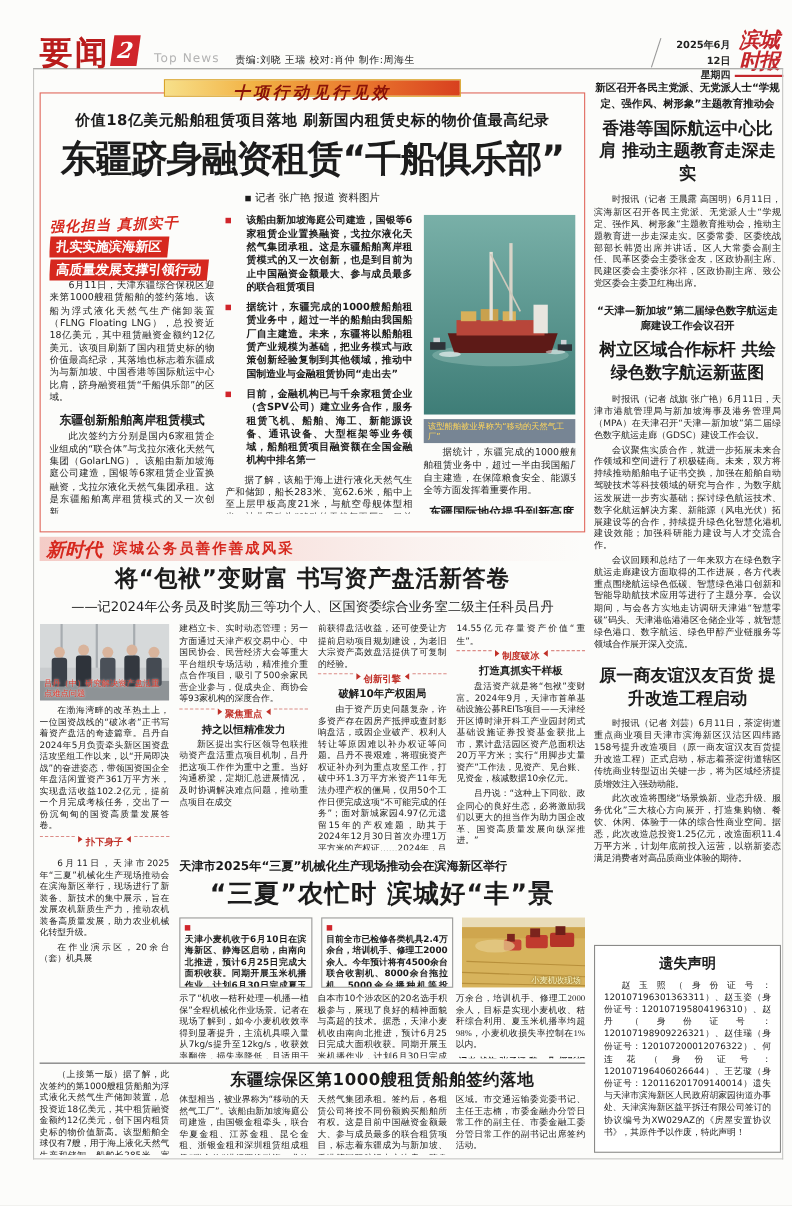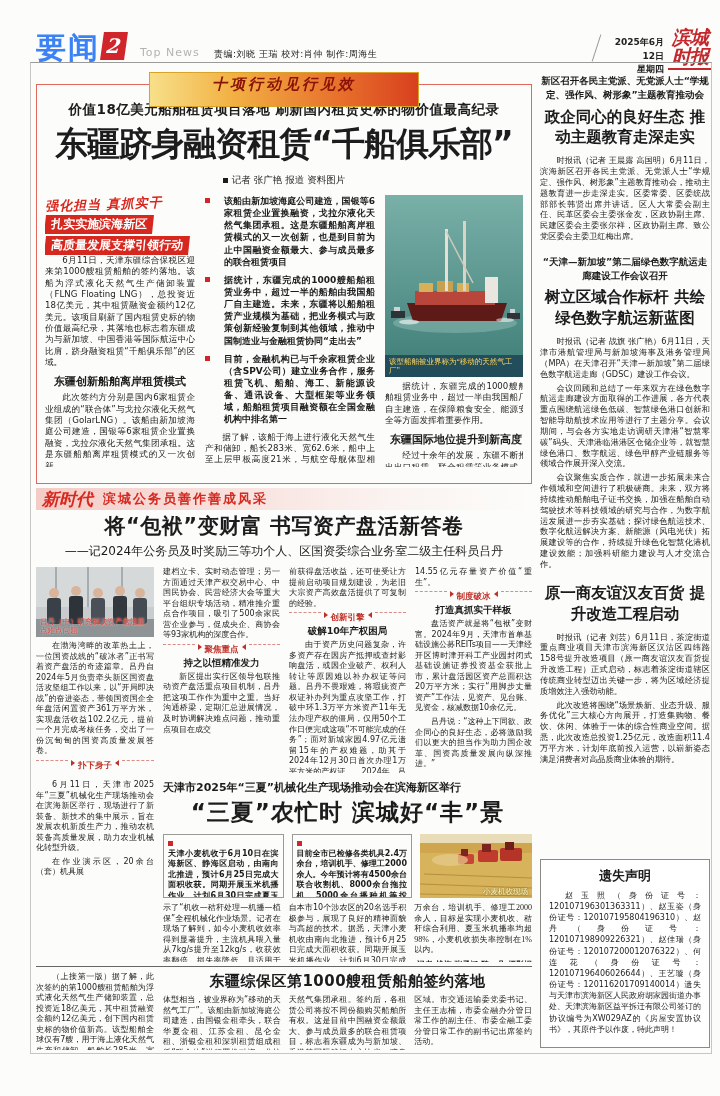--- a/index.html
+++ b/index.html
@@ -1,35 +1,35 @@
 <!DOCTYPE html>
 <html><head>
 <meta charset="utf-8">
 <style>
   html,body{margin:0;padding:0;background:#e9e9e7;}
   .page{position:relative;width:720px;height:1096px;background:#fcfcfa;margin:0 auto;
         font-family:"DejaVu Sans",sans-serif;color:#1c1c1c;overflow:hidden;}
   
-  .hd-section{position:absolute;left:36px;top:28px;font-size:30px;font-weight:900;color:#3b82f6;letter-spacing:2px;}
+  .hd-section{position:absolute;left:36px;top:28px;font-size:30px;font-weight:900;color:#b91c1c;letter-spacing:2px;}
   .hd-pagenum{position:absolute;left:102px;top:32px;width:24px;height:28px;background:#d0252b;color:#fff;
         font-family:"DejaVu Serif",serif;font-style:italic;font-weight:bold;font-size:20px;line-height:28px;
         text-align:center;transform:skewX(-8deg);}
   .hd-en{position:absolute;left:140px;top:46px;font-size:11px;color:#b3b3b3;letter-spacing:1px;}
   .hd-staff{position:absolute;left:214px;top:48px;font-size:9px;color:#222;letter-spacing:.5px;}
   .hd-slash{position:absolute;left:596px;top:34px;width:1px;height:28px;background:#999;transform:rotate(18deg);}
   .hd-date{position:absolute;left:606px;top:36px;width:58px;text-align:right;font-size:9px;font-weight:bold;color:#222;line-height:1.5;}
   .hd-mast{position:absolute;left:668px;top:28px;width:44px;text-align:center;}
   .hd-mast .logo{color:#c4272c;font-family:"DejaVu Serif",serif;font-style:italic;font-weight:900;font-size:19px;line-height:1.0;letter-spacing:-1px;}
   .hd-mast .bar{height:2px;background:#c4272c;margin-top:2px;}
   .frame{position:absolute;left:30px;top:62px;width:680px;height:990px;border:1px solid #c6c6c4;border-top:1px solid #9b9b99;}
   
   p.body{font-size:8.6px;line-height:1.32;text-align:justify;text-indent:2em;margin:0 0 3px 0;}
   
   .lead{position:absolute;left:36px;top:84px;width:496px;height:400px;border:1px solid #e0685c;box-sizing:border-box;padding:0 8px;}
-  .lead-banner{position:absolute;left:50%;top:-13px;transform:translateX(-50%);min-width:270px;height:35px;
+  .lead-banner{position:absolute;left:50%;top:-13px;transform:translateX(-50%);min-width:270px;height:16px;
         background:linear-gradient(90deg,#f7e08a 0%,#f2b244 30%,#e8712c 70%,#d8401f 100%);
         border:1px solid #d9a32a;color:#8a1208;font-weight:900;font-style:italic;font-size:15px;line-height:22px;
         text-align:center;letter-spacing:3px;box-sizing:border-box;padding:0 14px;}
   .lead-kicker{margin-top:16px;font-size:13.5px;font-weight:bold;text-align:center;letter-spacing:.5px;}
   .lead-hl{font-size:33px;font-weight:900;text-align:center;margin-top:3px;letter-spacing:-1px;white-space:nowrap;}
   .lead-byline{font-size:9.5px;text-align:center;margin-top:7px;display:flex;justify-content:center;align-items:center;gap:4px;}
   .sq{width:5px;height:5px;background:#1c1c1c;flex:none;}
   .sq.red{background:#d0252b;margin-top:3px;}
   .lead-cols{display:grid;grid-template-columns:150px 170px 142px;gap:10px;margin-top:8px;height:272px;overflow:hidden;}
   .slogan{color:#d6281e;font-weight:bold;font-style:italic;font-size:13px;transform:rotate(-2deg);letter-spacing:1px;}
@@ -138,21 +138,21 @@
         </div>
         <div class="bullet">
           <span class="sq red"></span>
           <span>目前，金融机构已与千余家租赁企业（含SPV公司）建立业务合作，服务租赁飞机、船舶、海工、新能源设备、通讯设备、大型框架等业务领域，船舶租赁项目融资额在全国金融机构中排名第一</span>
         </div>
         <p class="body">据了解，该船于海上进行液化天然气生产和储卸，船长283米、宽62.6米，船中上至上层甲板高度21米，与航空母舰体型相当，被业界称为“移动的天然气工厂”，目前该船正在非洲塞内加尔近海用于油气资源开发。</p>
 
       </div>
 
       <div>
-        <div class="photo" style="height:182px;font-family:Liberation Serif, serif;">
+        <div class="photo" style="height:208px;">
           <svg width="142" height="182" viewBox="0 0 142 182">
             <defs>
               <linearGradient id="sea" x1="0" y1="0" x2="0" y2="1">
                 <stop offset="0" stop-color="#79b0a8"></stop>
                   <stop offset="1" stop-color="#3e7d77"></stop>
               </linearGradient>
             </defs>
             <rect width="142" height="182" fill="url(#sea)"></rect>
             <ellipse cx="70" cy="128" rx="62" ry="10" fill="#8fbcb4" opacity=".5"></ellipse>
             <polygon points="22,108 122,108 116,126 28,126" fill="#5d1a17"></polygon>
@@ -342,29 +342,29 @@
         <p class="body" style="text-indent:0;">体型相当，被业界称为“移动的天然气工厂”。该船由新加坡海庭公司建造，由国银金租牵头，联合华夏金租、江苏金租、昆仑金租、浙银金租和深圳租赁组成租赁“联合体”进行置换融资，戈拉尔液化</p>
         <p class="body" style="text-indent:0;">天然气集团承租。签约后，各租赁公司将按不同份额购买船舶所有权。这是目前中国融资金额最大、参与成员最多的联合租赁项目，标志着东疆成为与新加坡、香港等国际航运中心比肩、跻身融资租赁“千船俱乐部”的</p>
         <p class="body" style="text-indent:0;">区域。市交通运输委党委书记、主任王志楠，市委金融办分管日常工作的副主任、市委金融工委分管日常工作的副书记出席签约活动。</p>
       </div>
     </div>
   </div>
 
   <div class="rail">
     <div class="art">
       <div class="kicker">新区召开各民主党派、无党派人士“学规定、强作风、树形象”主题教育推动会</div>
-      <div class="rhl">政企同心的良好生态 推动主题教育走深走实</div>
+      <div class="rhl">香港等国际航运中心比肩 推动主题教育走深走实</div>
       <p class="body">时报讯（记者 王晨露 高国明）6月11日，滨海新区召开各民主党派、无党派人士“学规定、强作风、树形象”主题教育推动会，推动主题教育进一步走深走实。区委常委、区委统战部部长韩贤出席并讲话。区人大常委会副主任、民革区委会主委张金友，区政协副主席、民建区委会主委张尔祥，区政协副主席、致公党区委会主委卫红梅出席。</p>
     </div>
     <div class="art">
       <div class="kicker">“天津—新加坡”第二届绿色数字航运走廊建设工作会议召开</div>
       <div class="rhl">树立区域合作标杆 共绘绿色数字航运新蓝图</div>
       <p class="body">时报讯（记者 战旗 张广艳）6月11日，天津市港航管理局与新加坡海事及港务管理局（MPA）在天津召开“天津—新加坡”第二届绿色数字航运走廊（GDSC）建设工作会议。</p>
+      <p class="body">会议聚焦实质合作，就进一步拓展未来合作领域和空间进行了积极磋商。未来，双方将持续推动船舶电子证书交换，加强在船舶自动驾驶技术等科技领域的研究与合作，为数字航运发展进一步夯实基础；探讨绿色航运技术、数字化航运解决方案、新能源（风电光伏）拓展建设等的合作，持续提升绿色化智慧化港机建设效能；加强科研能力建设与人才交流合作。</p>
       <p class="body">会议回顾和总结了一年来双方在绿色数字航运走廊建设方面取得的工作进展，各方代表重点围绕航运绿色低碳、智慧绿色港口创新和智能导助航技术应用等进行了主题分享。会议期间，与会各方实地走访调研天津港“智慧零碳”码头、天津港临港港区仓储企业等，就智慧绿色港口、数字航运、绿色甲醇产业链服务等领域合作展开深入交流。</p>
-      <p class="body">会议聚焦实质合作，就进一步拓展未来合作领域和空间进行了积极磋商。未来，双方将持续推动船舶电子证书交换，加强在船舶自动驾驶技术等科技领域的研究与合作，为数字航运发展进一步夯实基础；探讨绿色航运技术、数字化航运解决方案、新能源（风电光伏）拓展建设等的合作，持续提升绿色化智慧化港机建设效能；加强科研能力建设与人才交流合作。</p>
     </div>
     <div class="art">
       <div class="rhl">原一商友谊汉友百货 提升改造工程启动</div>
       <p class="body">时报讯（记者 刘芸）6月11日，茶淀街道重点商业项目天津市滨海新区汉沽区四纬路158号提升改造项目（原一商友谊汉友百货提升改造工程）正式启动，标志着茶淀街道辖区传统商业转型迈出关键一步，将为区域经济提质增效注入强劲动能。</p>
       <p class="body">此次改造将围绕“场景焕新、业态升级、服务优化”三大核心方向展开，打造集购物、餐饮、休闲、体验于一体的综合性商业空间。据悉，此次改造总投资1.25亿元，改造面积11.4万平方米，计划年底前投入运营，以崭新姿态满足消费者对高品质商业体验的期待。</p>
     </div>
     <div class="lost">
       <div class="t">遗失声明</div>
       <p class="body">赵玉照（身份证号：120107196301363311）、赵玉姿（身份证号：120107195804196310）、赵丹（身份证号：120107198909226321）、赵佳瑞（身份证号：120107200012076322）、何连花（身份证号：120107196406026644）、王艺璇（身份证号：120116201709140014）遗失与天津市滨海新区人民政府胡家园街道办事处、天津滨海新区益平拆迁有限公司签订的协议编号为XW029AZ的《房屋安置协议书》，其原件予以作废，特此声明！</p>
     </div>

